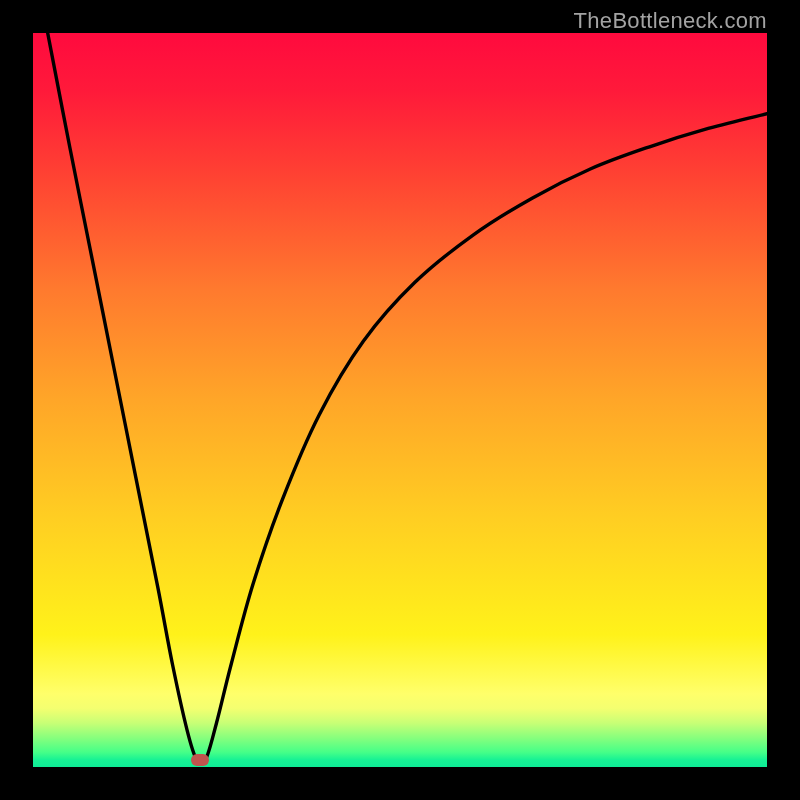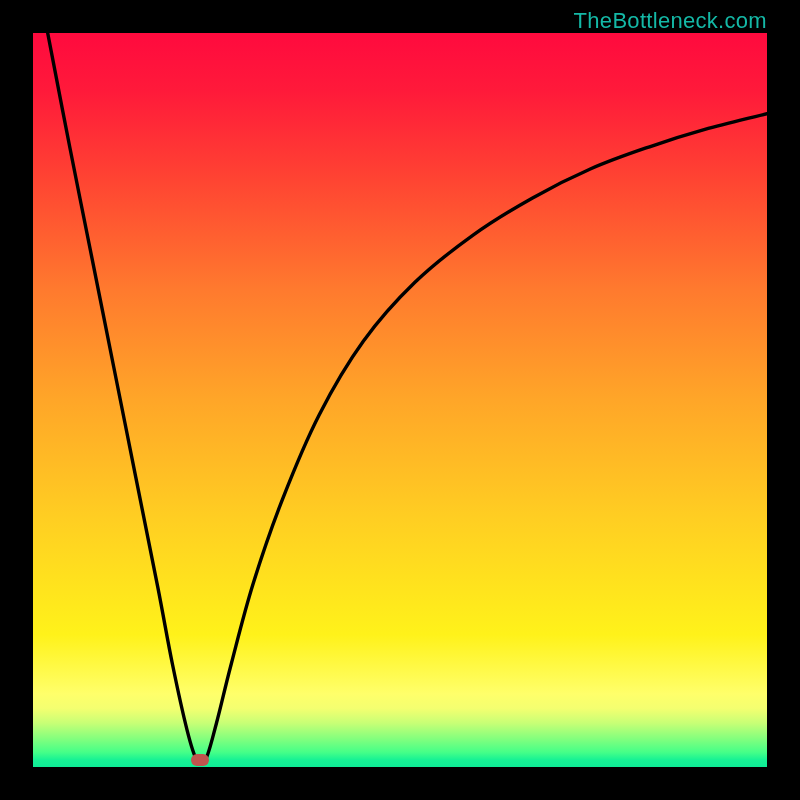--- a/index.html
+++ b/index.html
@@ -53,21 +53,21 @@
     inset: 0;
     width: 100%;
     height: 100%;
   }
   .attribution {
     position: absolute;
     top: 8px;
     right: 33px;
     font-size: 22px;
     font-weight: 500;
-    color: #14b8a6;
+    color: #a3a3a3;
     letter-spacing: 0.3px;
   }
   .marker {
     position: absolute;
     width: 18px;
     height: 12px;
     background: #c0544e;
     border-radius: 6px;
   }
 </style>

